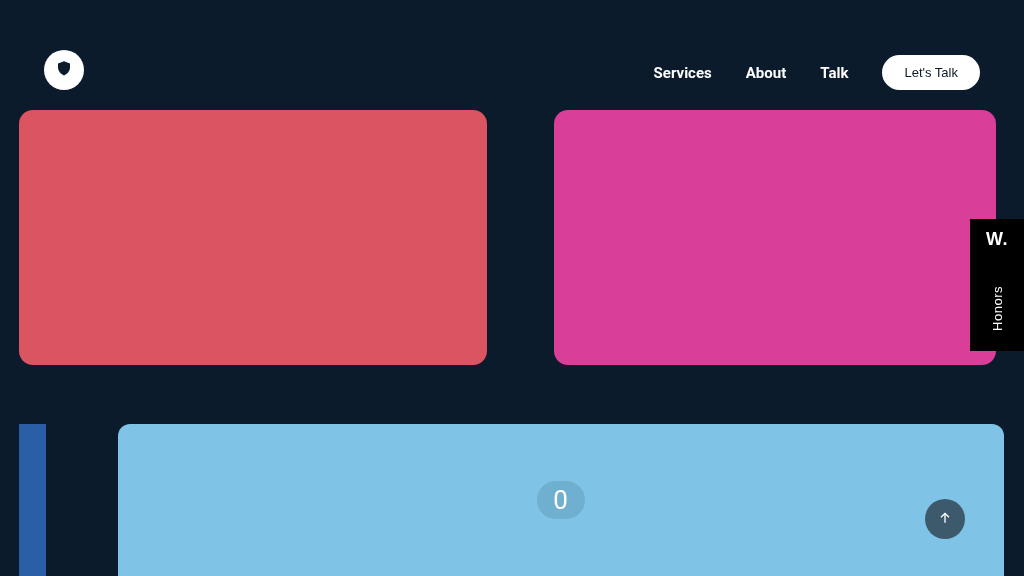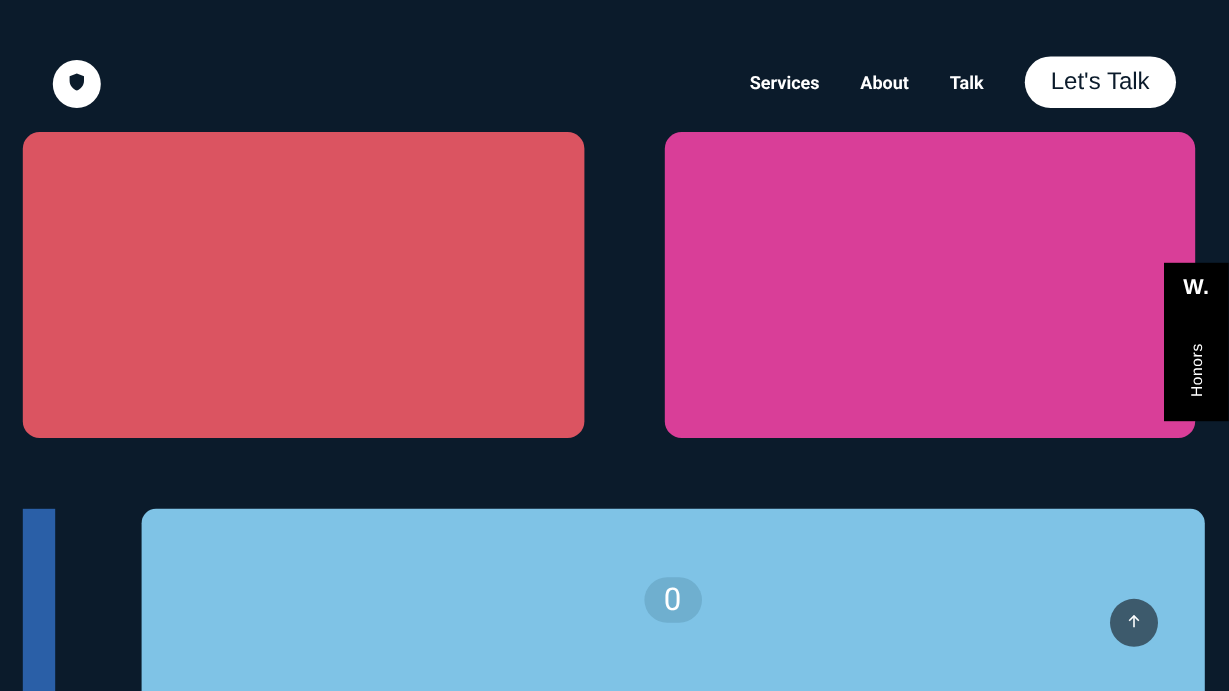--- a/index.html
+++ b/index.html
@@ -41,21 +41,21 @@
     font-size: 15px;
     font-weight: 700;
   }
   .nav a.active { font-weight: 700; }
   .cta-button {
     background: #fff;
     color: #0b1b2b;
     border: none;
     border-radius: 999px;
     padding: 10px 22px;
-    font-size: 20px;
+    font-size: 13px;
     font-weight: 500;
     cursor: pointer;
   }
 
   
   .cards {
     position: absolute;
     top: 110px;
     left: 19px;
     right: 0;

